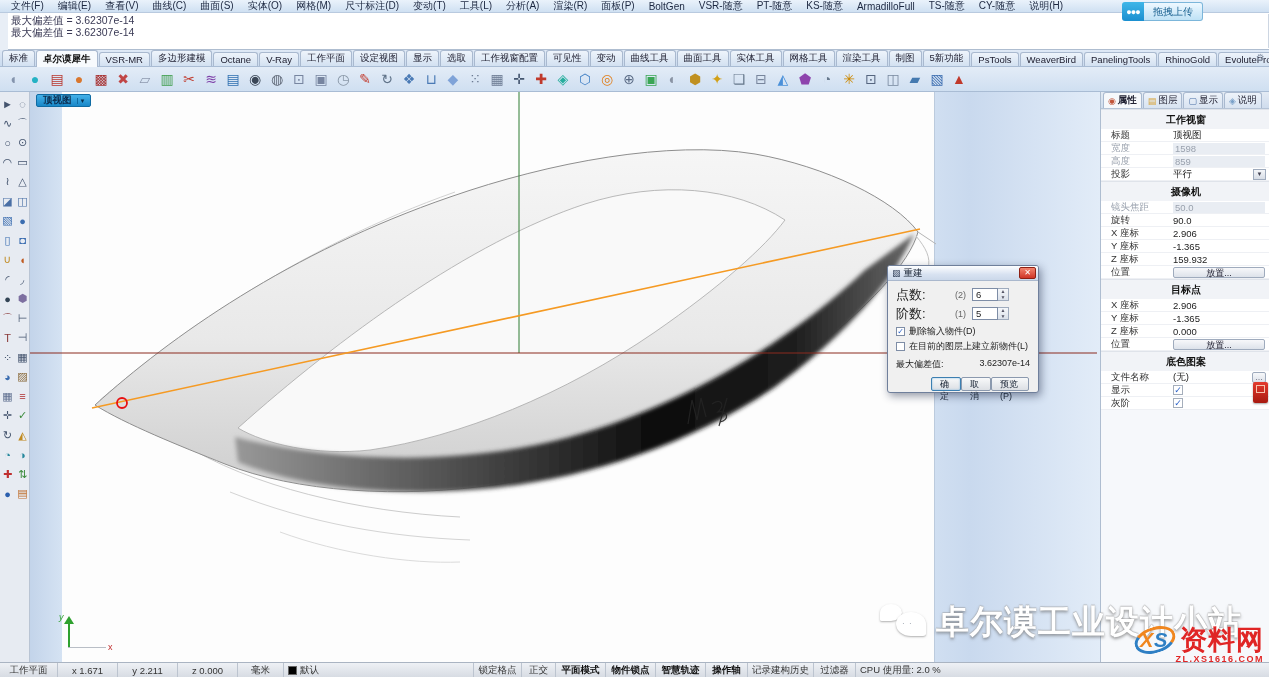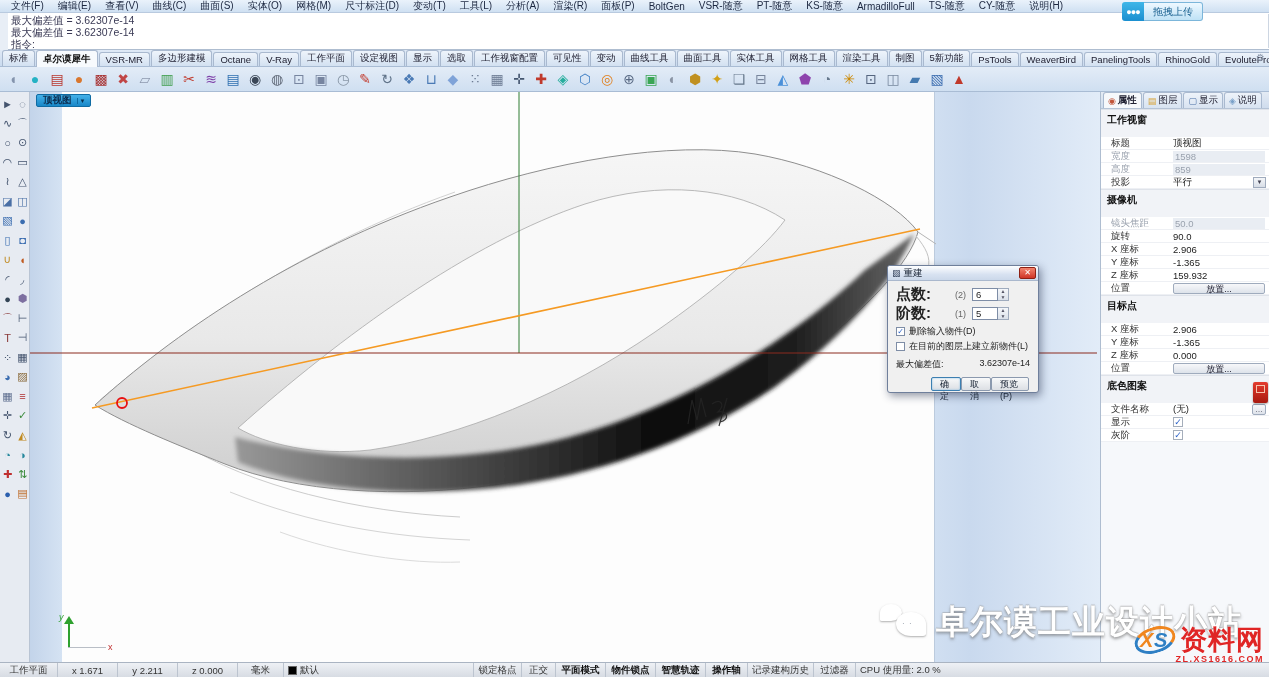--- a/index.html
+++ b/index.html
@@ -93,22 +93,22 @@
 
   
   .rightpanel { position:absolute; left:1100px; top:0; width:169px; height:570px; background:#f6f8fb;
     border-left:1px solid #aebdd0; font-size:9.5px; }
   .ptabs { display:flex; height:17px; background:linear-gradient(#e4ebf4,#cfdced); border-bottom:1px solid #b5c3d6;
     align-items:flex-end; padding:1px 2px 0 2px; }
   .ptab { display:flex; align-items:center; gap:2px; padding:1px 4px; margin-right:1px; font-size:9.5px; color:#223;
     background:linear-gradient(#eef3fa,#d8e3f1); border:1px solid #a9b9cf; border-bottom:none; border-radius:3px 3px 0 0; }
   .ptab.active { background:#f6f8fb; font-weight:bold; }
   .ptab .pticon { font-size:9px; }
-  .phead { font-weight:bold; color:#111; padding:3px 4px 10px 6px; border-top:1px solid #dfe3ea;
-    background:#f1f3f7; font-size:10px; }
+  .phead { font-weight:bold; color:#111; padding:3px 4px 2px 6px; border-top:1px solid #dfe3ea;
+    background:#f1f3f7; font-size:10px;text-align:center; }
   .prow { display:flex; align-items:center; height:13px; padding-left:10px; border-bottom:1px solid #eef0f4; background:#fff; }
   .prow .plabel { width:62px; color:#333; white-space:nowrap; }
   .prow .pval { flex:1; color:#222; white-space:nowrap; }
   .prow.disabled .plabel { color:#9aa2ae; }
   .prow.disabled .pval { color:#9aa2ae; background:#e9edf3; margin-right:4px; padding-left:2px; }
   .prow .pdrop { width:13px; height:11px; background:linear-gradient(#f4f6f9,#d7dde6); border:1px solid #9fabbd;
     font-size:6px; color:#445; display:flex; align-items:center; justify-content:center; margin-right:3px; }
   .prow .pbtn { flex:1; margin:0 4px 0 0; height:11px; background:linear-gradient(#f7f8fa,#dde2ea);
     border:1px solid #9fabbd; border-radius:2px; font-size:9px; color:#223; text-align:center; line-height:10px; }
   .prow .pbrowse { width:14px; height:11px; background:linear-gradient(#f7f8fa,#dde2ea); border:1px solid #9fabbd;
@@ -123,21 +123,21 @@
   .dialog { position:absolute; left:887px; top:265px; width:152px; height:128px; z-index:40;
     background:#f0f0f0; border:1px solid #6f7f9b; border-radius:3px; box-shadow:2px 3px 8px rgba(20,30,60,.45); }
   .dlg-title { height:15px; background:linear-gradient(#fdfeff,#d8e2f1 60%,#cbd8ea); border-bottom:1px solid #aab8cd;
     border-radius:2px 2px 0 0; display:flex; align-items:center; padding:0 2px 0 4px; }
   .dlg-title .dico { font-size:9px; color:#35435c; margin-right:3px; }
   .dlg-title .dtxt { font-size:9.5px; color:#1a2536; flex:1; }
   .dlg-close { width:17px; height:12px; background:linear-gradient(#f2836d,#cf3527); border:1px solid #8e2014;
     border-radius:2px; color:#fff; font-size:8px; line-height:10px; text-align:center; }
   .dlg-body { padding:6px 8px 0 8px; position:relative; }
   .dlg-row { display:flex; align-items:center; height:15px; margin-bottom:4px; }
-  .dlg-row .dlbl { width:44px; font-size:15px; color:#222;font-weight:bold; }
+  .dlg-row .dlbl { width:44px; font-size:13px; color:#222; }
   .dlg-row .dhint { width:26px; font-size:9px; color:#666; text-align:right; margin-right:6px; }
   .dlg-input { width:26px; height:13px; background:#fff; border:1px solid #7e8da6; font-size:9.5px; padding-left:3px;
     display:flex; align-items:center; }
   .spinner { width:11px; height:13px; border:1px solid #9fabbd; border-left:none; background:linear-gradient(#f5f7fa,#dbe1ea);
     display:flex; flex-direction:column; }
   .spinner i { flex:1; font-style:normal; font-size:5px; line-height:5px; text-align:center; color:#556; }
   .dlg-check { display:flex; align-items:center; height:13px; margin:2px 0; }
   .cb { width:9px; height:9px; border:1px solid #7e8da6; background:#fff; margin-right:4px;
     font-size:8px; line-height:8px; text-align:center; color:#2b62c9; font-weight:bold; }
   .cb.checked::after { content:"✓"; }
@@ -210,21 +210,20 @@
     </div>
 
   <div class="upload-wrap">
     <span class="upload-ico">●●●</span>
     <span class="upload-btn">拖拽上传</span>
   </div>
 
   <div class="cmdarea">
     <div class="cmdline">最大偏差值 = 3.62307e-14</div>
     <div class="cmdline">最大偏差值 = 3.62307e-14</div>
-    <div class="cmdprompt">指令:</div>
     <div class="cmd-scroll">
         <span>▲</span>
         <span style="margin-top:16px;">▼</span>
       </div>
   </div>
 
   <div class="tabbar">
 
       <span class="tab">标准</span>
 

